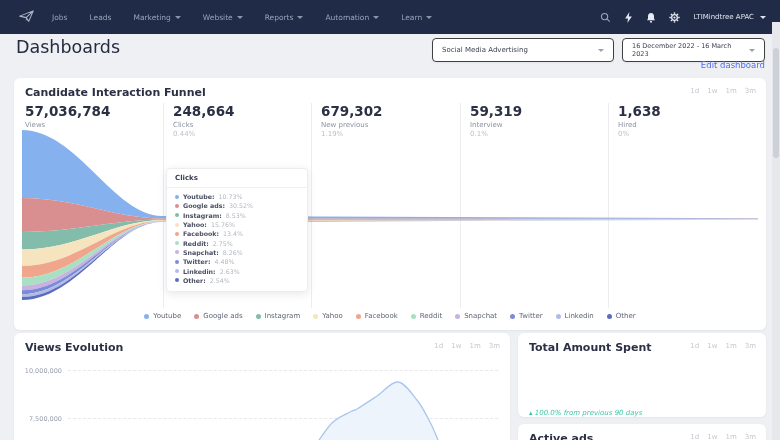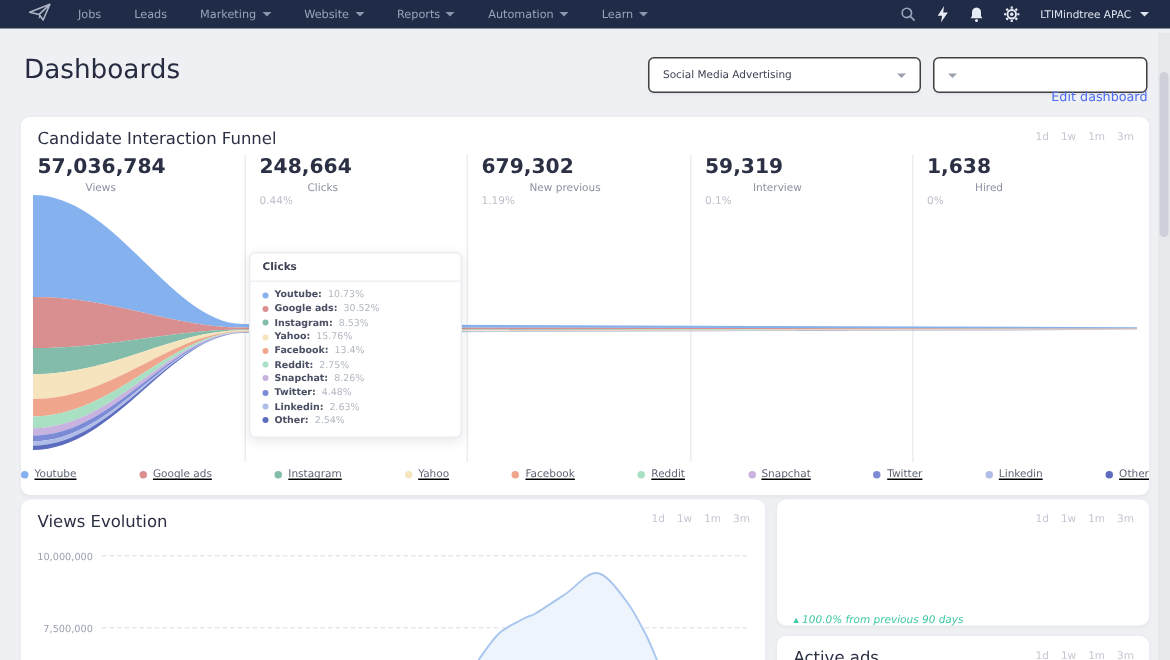--- a/index.html
+++ b/index.html
@@ -1,21 +1,21 @@
 <!DOCTYPE html>
 <html><head>
 <meta charset="utf-8">
 <style>
   * { margin:0; padding:0; box-sizing:border-box; }
   html,body { width:780px; height:440px; overflow:hidden; background:#eef0f3;
               font-family:"DejaVu Sans", sans-serif; }
   .abs { position:absolute; }
 
   
-  #navbar { position:absolute; left:0; top:0; width:780px; height:19px; background:#202c47;
+  #navbar { position:absolute; left:0; top:0; width:780px; height:34px; background:#202c47;
             display:flex; align-items:center; }
   #brand { width:52px; display:flex; justify-content:center; align-items:center; }
   #nav-menu { display:flex; align-items:center; gap:22px; }
   .nav-item { color:#98a3ba; font-size:7.5px; display:flex; align-items:center; gap:4px; cursor:pointer; }
   .caret-dn { width:0; height:0; border-left:3px solid transparent; border-right:3px solid transparent;
               border-top:3.5px solid #8b96ad; display:inline-block; }
   #nav-right { margin-left:auto; display:flex; align-items:center; gap:13px; padding-right:14px; }
   .nav-icon { display:flex; align-items:center; justify-content:center; cursor:pointer; }
   #account { color:#dfe4ee; font-size:7px; display:flex; align-items:center; gap:6px; cursor:pointer; }
 
@@ -30,43 +30,43 @@
                border-top:3.5px solid #9aa0ae; }
   #edit-dashboard { position:absolute; left:622px; top:60px; width:143px; text-align:right;
                     font-size:8.5px; color:#4e6cf2; cursor:pointer; }
 
   
   .panel { position:absolute; background:#fff; border-radius:6px; box-shadow:0 1px 3px rgba(20,30,60,.05); }
   #funnel-panel { left:14px; top:78px;  width:752px; height:252px; }
   #views-panel  { left:14px; top:333px; width:496px; height:140px; }
   #spent-panel  { left:518px; top:333px; width:248px; height:84px; }
   #ads-panel    { left:518px; top:424px; width:248px; height:60px; }
-  .panel-title { position:absolute; left:11px; top:8px; font-size:11px; font-weight:400; color:#2b3044; }
+  .panel-title { position:absolute; left:11px; top:8px; font-size:11px; font-weight:700; color:#2b3044; }
   .time-ranges { position:absolute; right:10px; top:9px; display:flex; gap:8px; }
   .time-range  { font-size:7px; color:#c3c7d1; cursor:pointer; }
 
   
   .stat-col { position:absolute; top:25px; }
   .stat-value { font-size:13.5px; font-weight:600; color:#2b3044; }
-  .stat-label { font-size:7px; color:#8b919f; margin-top:2px;margin-left:32px; }
+  .stat-label { font-size:7px; color:#8b919f; margin-top:2px; }
   .stat-pct   { font-size:7px; color:#babfc9; margin-top:1px; }
   .v-divider  { position:absolute; top:25px; height:205px; width:1px; background:#ededf1; }
 
   
   #funnel-tooltip { position:absolute; left:152px; top:90px; width:142px; background:#fff;
                     border:1px solid #ecedf1; border-radius:4px; box-shadow:0 2px 8px rgba(20,30,60,.10); z-index:5; }
   #tooltip-title { font-size:7px; font-weight:600; color:#3a3f52; padding:5px 8px; border-bottom:1px solid #eef0f3; }
   #tooltip-rows { padding:4px 8px 6px; }
   .tt-row { display:flex; align-items:center; gap:4px; height:9.3px; }
   .tt-dot { width:4px; height:4px; border-radius:50%; flex:0 0 auto; }
   .tt-name { font-size:6.3px; font-weight:600; color:#4a4f63; }
   .tt-val  { font-size:6.3px; color:#b2b7c1; }
 
   
-  #funnel-legend { position:absolute; left:0; right:0; top:234px; display:flex; justify-content:space-between; gap:13px;text-decoration:underline; }
+  #funnel-legend { position:absolute; left:0; right:0; top:234px; display:flex; justify-content:center; gap:13px; }
   .lg-item { display:flex; align-items:center; gap:4px; }
   .lg-dot  { width:5px; height:5px; border-radius:50%; }
   .lg-label{ font-size:7px; color:#5f6575; }
 
   
   .y-tick { position:absolute; font-size:6.5px; color:#9aa0ae; width:44px; text-align:right; left:4px; }
   .gridline { position:absolute; left:54px; right:12px; border-top:1px dashed #e7e8ec; height:0; }
 
   
   #spent-amount { position:absolute; left:11px; top:26px; font-size:21px; font-weight:600; color:#262b3f; }
@@ -159,20 +159,21 @@
   </div>
 </div>
 
 <div id="page-title">Dashboards</div>
 
 <div class="select-box" id="dashboard-select">
   <span>Social Media Advertising</span>
   <span class="sel-caret"></span>
 </div>
 <div class="select-box" id="date-range-select">
+  <span>16 December 2022 - 16 March 2023</span>
   <span class="sel-caret"></span>
 </div>
 <div id="edit-dashboard">Edit dashboard</div>
 
 <div class="panel" id="funnel-panel">
   <div class="panel-title">Candidate Interaction Funnel</div>
   <div class="time-ranges">
       <span class="time-range">1d</span>
       <span class="time-range">1w</span>
       <span class="time-range">1m</span>
@@ -337,20 +338,21 @@
   <div class="y-tick" style="top:82px">7,500,000</div>
   <div class="gridline" style="top:37px"></div>
   <div class="gridline" style="top:85px"></div>
   <svg id="views-svg" class="abs" style="left:0; top:0;" width="496" height="140">
       <path d="M305,107 C307.3,104.0 313.8,93.7 319,89 C324.2,84.3 332.0,81.2 336,79 C340.0,76.8 338.5,78.7 343,76 C347.5,73.3 356.2,67.5 363,63 C369.8,58.5 377.3,48.3 384,49 C390.7,49.7 397.7,60.3 403,67 C408.3,73.7 412.5,82.3 416,89 C419.5,95.7 422.7,104.0 424,107 L424,140 L305,140 Z" fill="#eef4fb"></path>
       <path d="M305,107 C307.3,104.0 313.8,93.7 319,89 C324.2,84.3 332.0,81.2 336,79 C340.0,76.8 338.5,78.7 343,76 C347.5,73.3 356.2,67.5 363,63 C369.8,58.5 377.3,48.3 384,49 C390.7,49.7 397.7,60.3 403,67 C408.3,73.7 412.5,82.3 416,89 C419.5,95.7 422.7,104.0 424,107" fill="none" stroke="#a9c6ee" stroke-width="1.3"></path>
     </svg>
 </div>
 
 <div class="panel" id="spent-panel">
+  <div class="panel-title">Total Amount Spent</div>
   <div class="time-ranges">
       <span class="time-range">1d</span>
       <span class="time-range">1w</span>
       <span class="time-range">1m</span>
       <span class="time-range">3m</span>
     </div>
   <div id="spent-delta">▴ 100.0% from previous 90 days</div>
 </div>
 
 <div class="panel" id="ads-panel">

